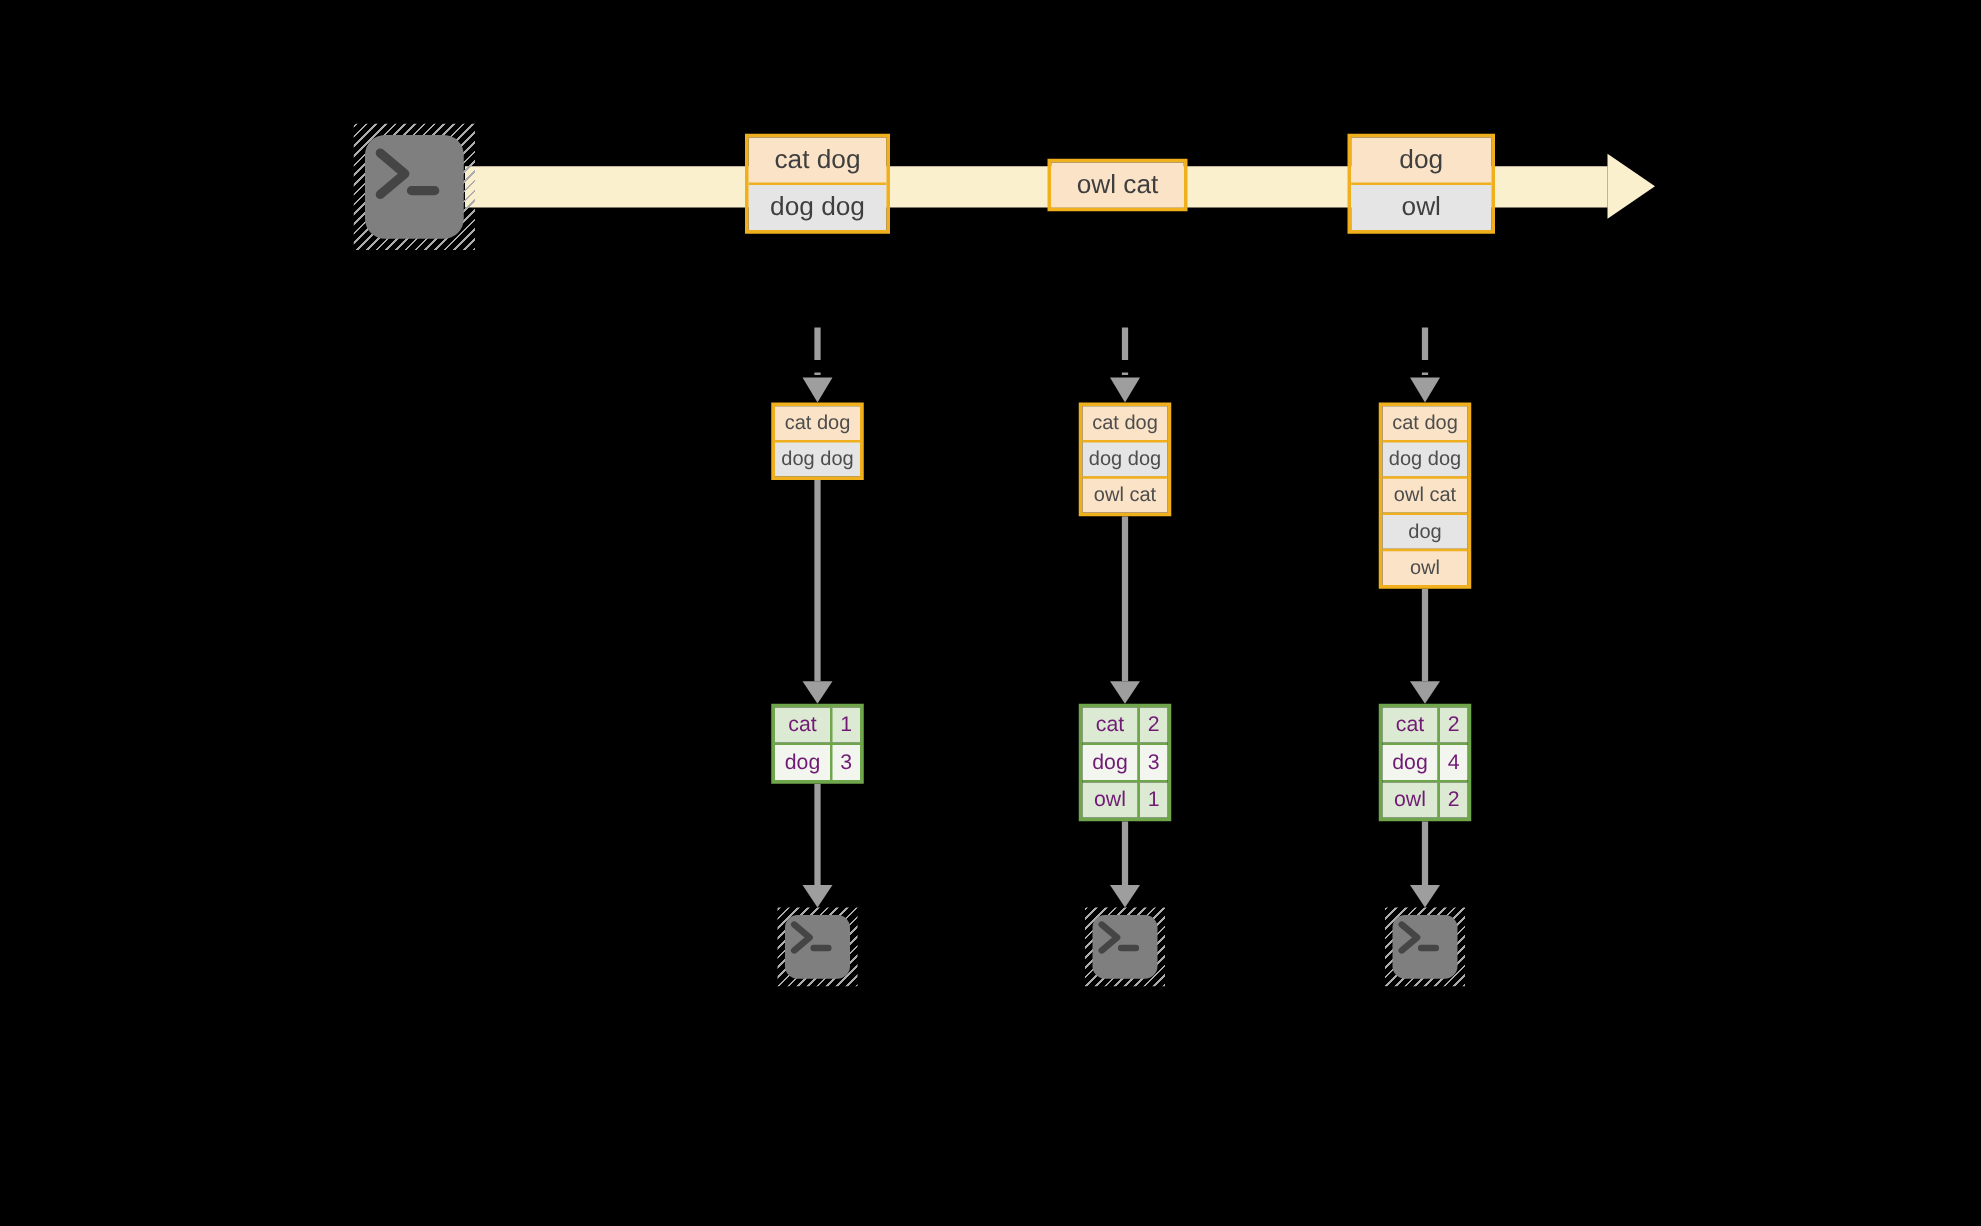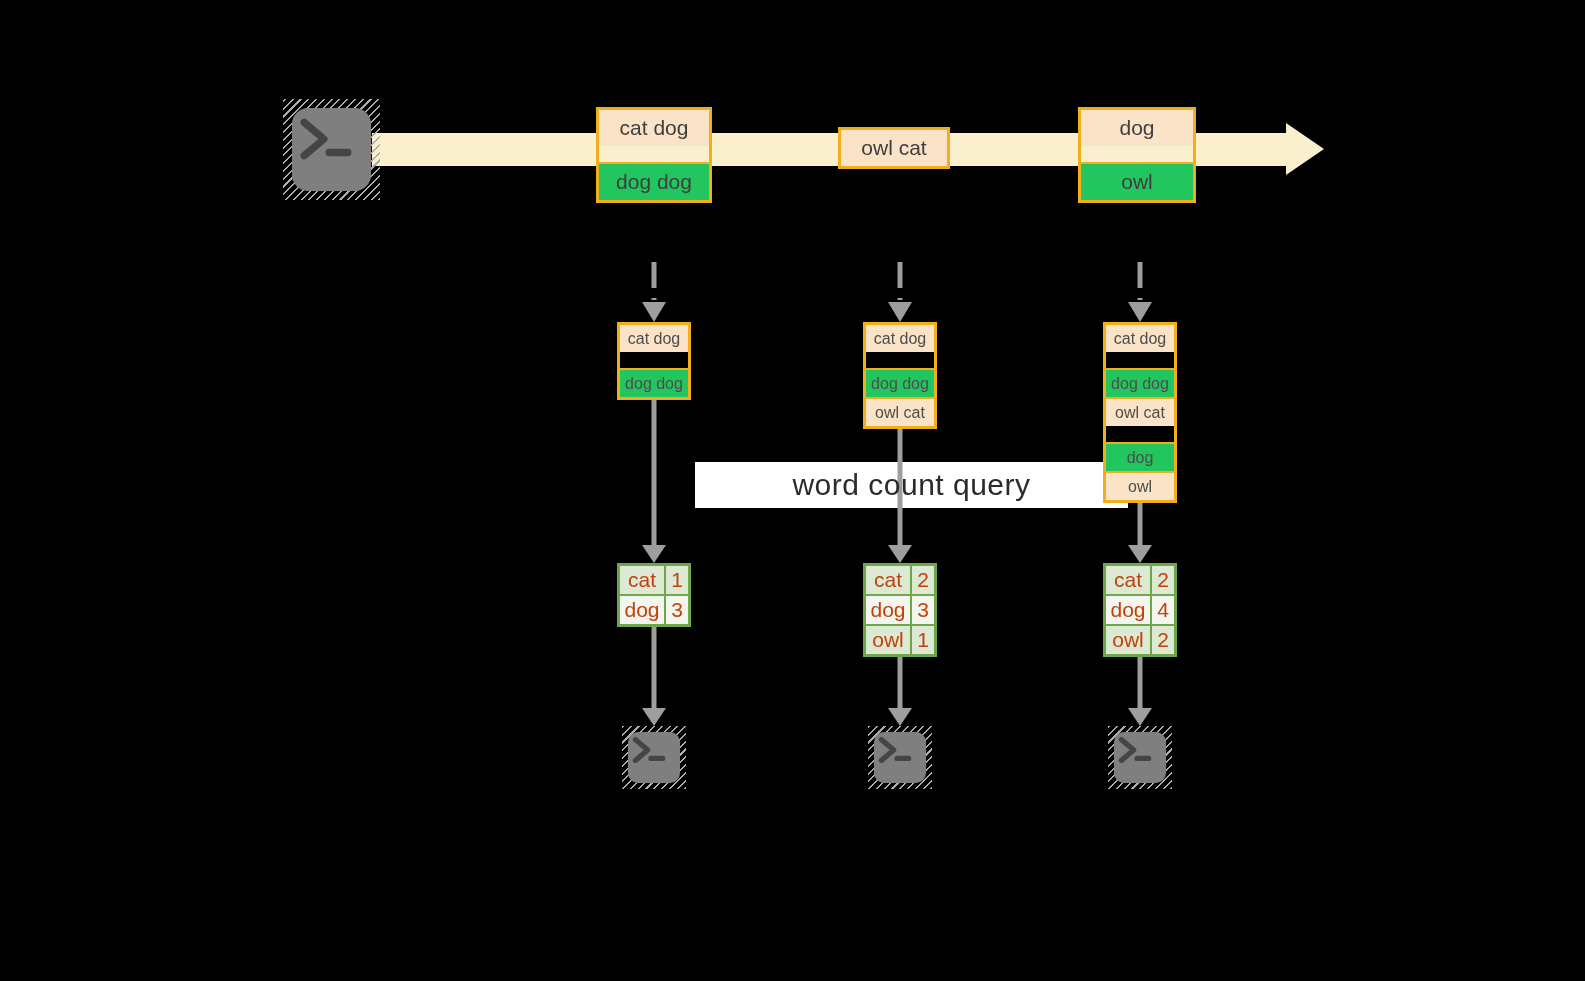--- a/index.html
+++ b/index.html
@@ -17,35 +17,35 @@
     background:repeating-linear-gradient(315deg,#ACACAC 0 1.5px,transparent 1.5px 5.5px);}
   .term-body{position:absolute;background:#7F7F7F;}
   .term-big .term-body{inset:9px;border-radius:16px;}
   .term-small .term-body{inset:6px;border-radius:10px;}
   .term-glyph{position:absolute;}
   
   .ebox{position:absolute;border:3px solid #F0B01D;z-index:3;box-sizing:border-box;}
   .ecell{height:36px;line-height:36px;text-align:center;font-size:21px;color:#3F3F3F;}
   .esep{border-top:2px solid #F0B01D;}
   .fa{background:#FAE3C6;}
-  .fb{background:#22c55e;margin-top:16px;}
+  .fb{background:#e5e5e5;}
   
   .stack{position:absolute;width:74px;border:3px solid #F0B01D;z-index:10;box-sizing:border-box;}
   .scell{height:27px;line-height:27px;text-align:center;font-size:16px;color:#4D4D4D;}
   .ssep{border-top:2px solid #F0B01D;}
   
   .qbox{position:absolute;left:695px;top:462px;width:433px;height:46px;background:#FFFFFF;
     text-align:center;}
   .qtext{position:relative;z-index:7;line-height:46px;font-size:30px;font-weight:300;
     color:#2B2B2B;letter-spacing:.5px;}
   
   .wtable{position:absolute;width:74px;border:3px solid #6FA64C;z-index:10;box-sizing:border-box;}
   .trow{display:flex;}
   .tsep{border-top:2px solid #6FA64C;}
-  .tcell{height:28px;line-height:28px;text-align:center;font-size:21px;color:#c2410c;}
+  .tcell{height:28px;line-height:28px;text-align:center;font-size:17px;color:#701a75;}
   .tword{width:44px;}
   .tnum{width:22px;border-left:2px solid #6FA64C;}
   .ga{background:#DCE9D3;}
   .gb{background:#F2F6EE;}
   
   .arrow{position:absolute;z-index:6;}
 </style>
 </head>
 <body>
 
@@ -82,23 +82,20 @@
   </svg>
   <svg class="arrow" style="left:885px;top:260px" width="30" height="62">
     <line x1="15" y1="2" x2="15" y2="40" stroke="#9E9E9E" stroke-width="5" stroke-dasharray="26 10"></line>
     <polygon points="3,42 27,42 15,62" fill="#9E9E9E"></polygon>
   </svg>
   <svg class="arrow" style="left:1125px;top:260px" width="30" height="62">
     <line x1="15" y1="2" x2="15" y2="40" stroke="#9E9E9E" stroke-width="5" stroke-dasharray="26 10"></line>
     <polygon points="3,42 27,42 15,62" fill="#9E9E9E"></polygon>
   </svg>
 
-  <div class="qbox">
-    <span class="qtext">word count query</span>
-  </div>
 
   <div class="stack" style="left:617px;top:322px">
     <div class="scell fa">cat dog</div>
     <div class="scell fb ssep">dog dog</div>
   </div>
 
   <div class="stack" style="left:863px;top:322px">
     <div class="scell fa">cat dog</div>
     <div class="scell fb ssep">dog dog</div>
     <div class="scell fa ssep">owl cat</div>

